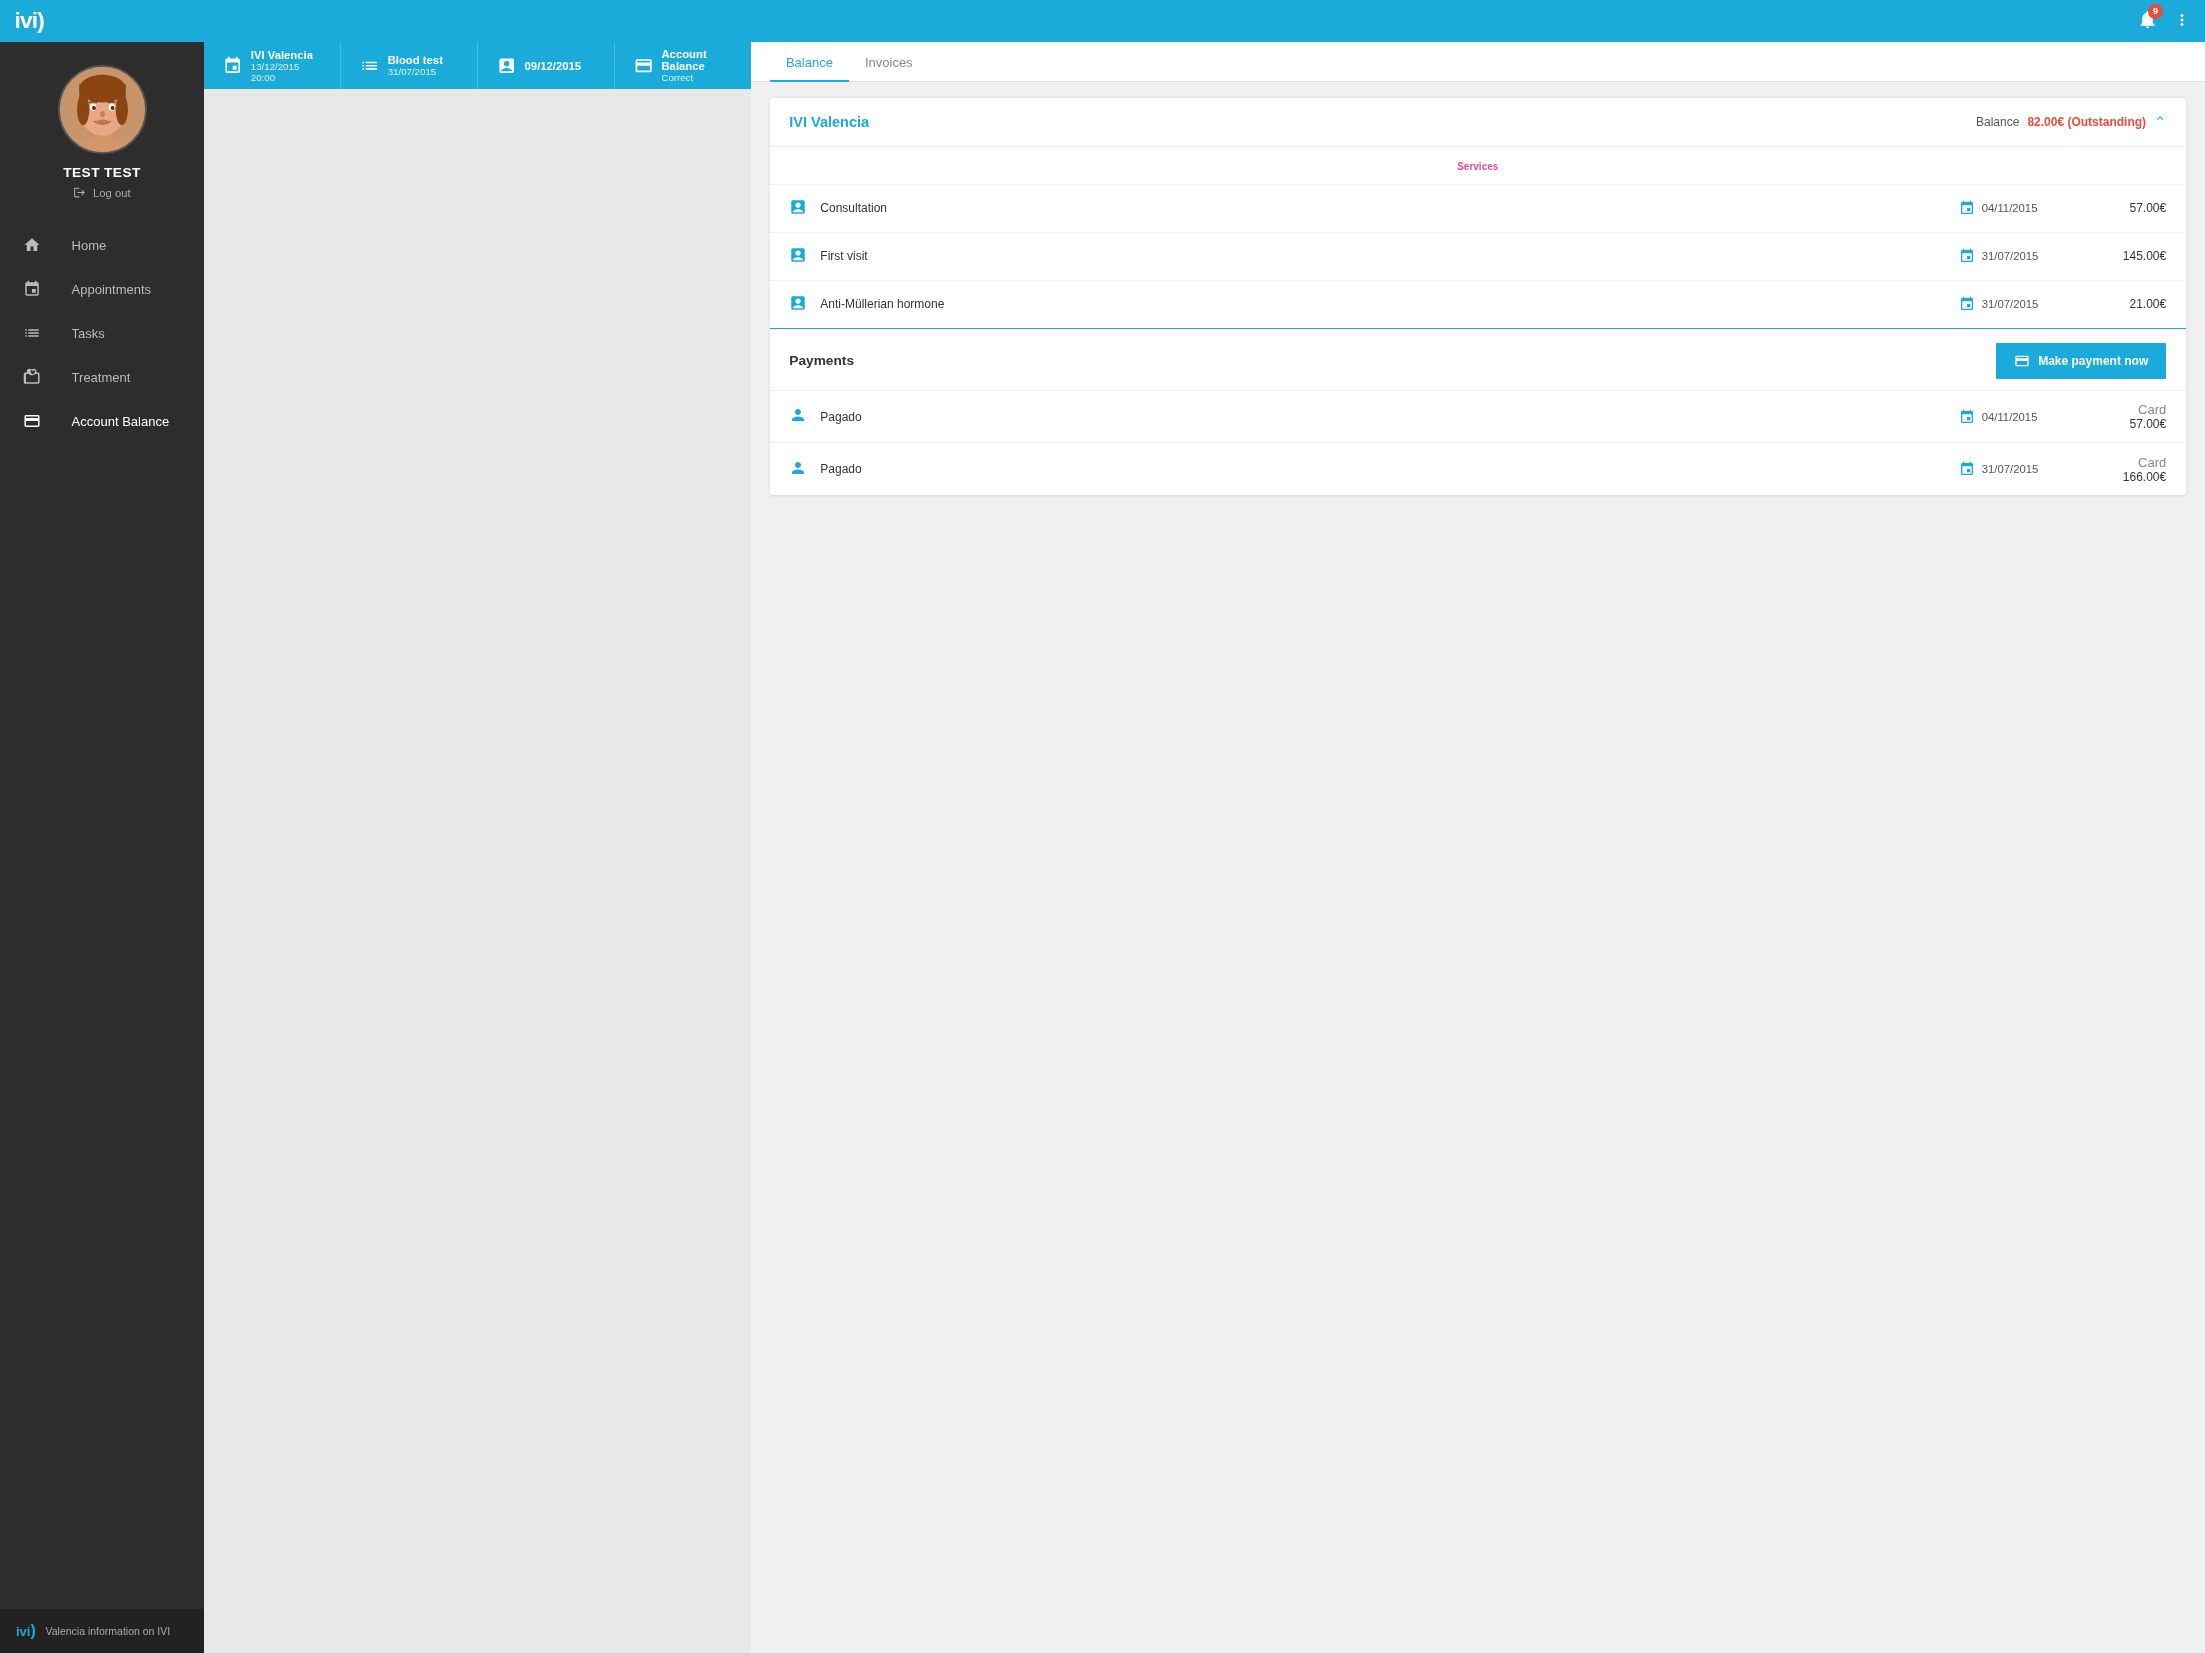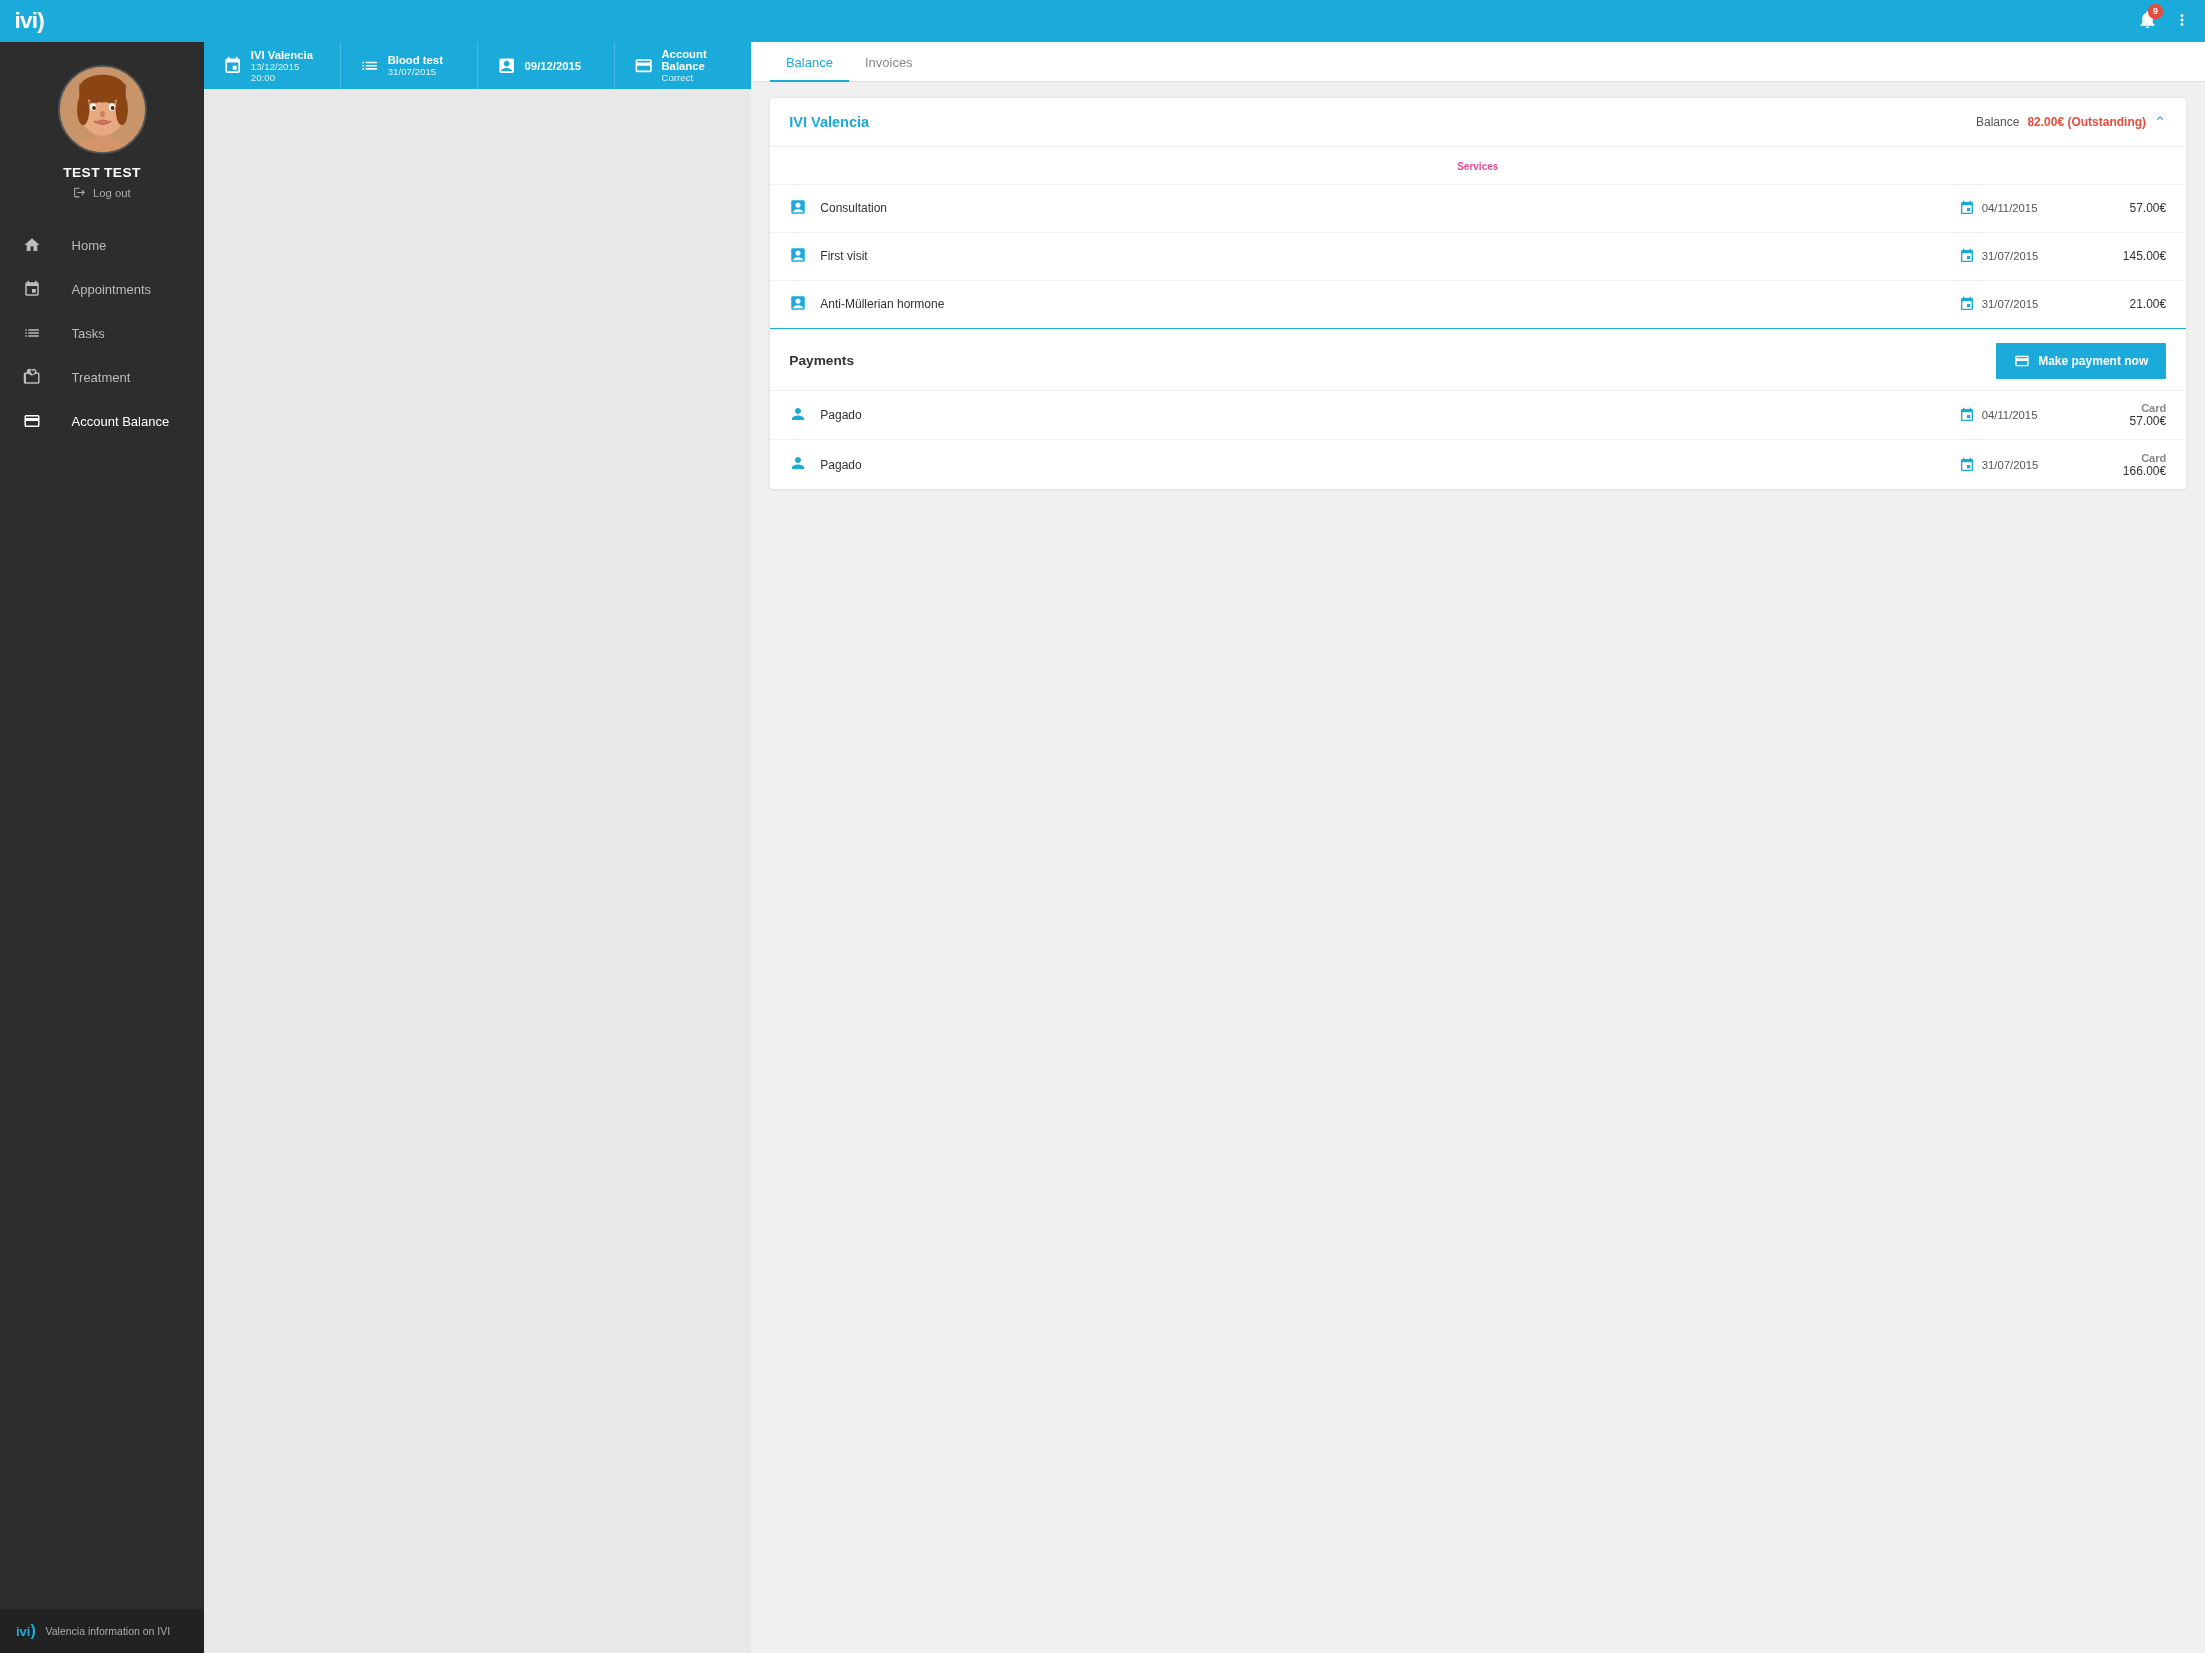--- a/index.html
+++ b/index.html
@@ -237,21 +237,21 @@
       display: flex; align-items: center;
       padding: 11.3px 19.4px;
       border-top: 0.8px solid #f0f0f0;
       gap: 13px;
     }
     .payment-icon svg { width: 18px; height: 18px; fill: #1aabdb; }
     .payment-name { flex: 1; font-size: 12px; color: #333; }
     .payment-date { display: flex; align-items: center; gap: 6.5px; color: #555; font-size: 11.3px; width: 129px; }
     .payment-date svg { width: 16px; height: 16px; fill: #1aabdb; }
     .payment-right { text-align: right; min-width: 65px; }
-    .payment-method { font-size: 11px; color: #888; font-weight: bold; }
+    .payment-method { font-size: 13px; color: #888; }
     .payment-amount { font-size: 12px; color: #333; font-weight: 500; }
 
     
     .avatar-svg { width: 89px; height: 89px; border-radius: 50%; }
   </style>
 </head>
 <body>
 
 <div class="top-bar">
   <div class="top-bar-logo">

